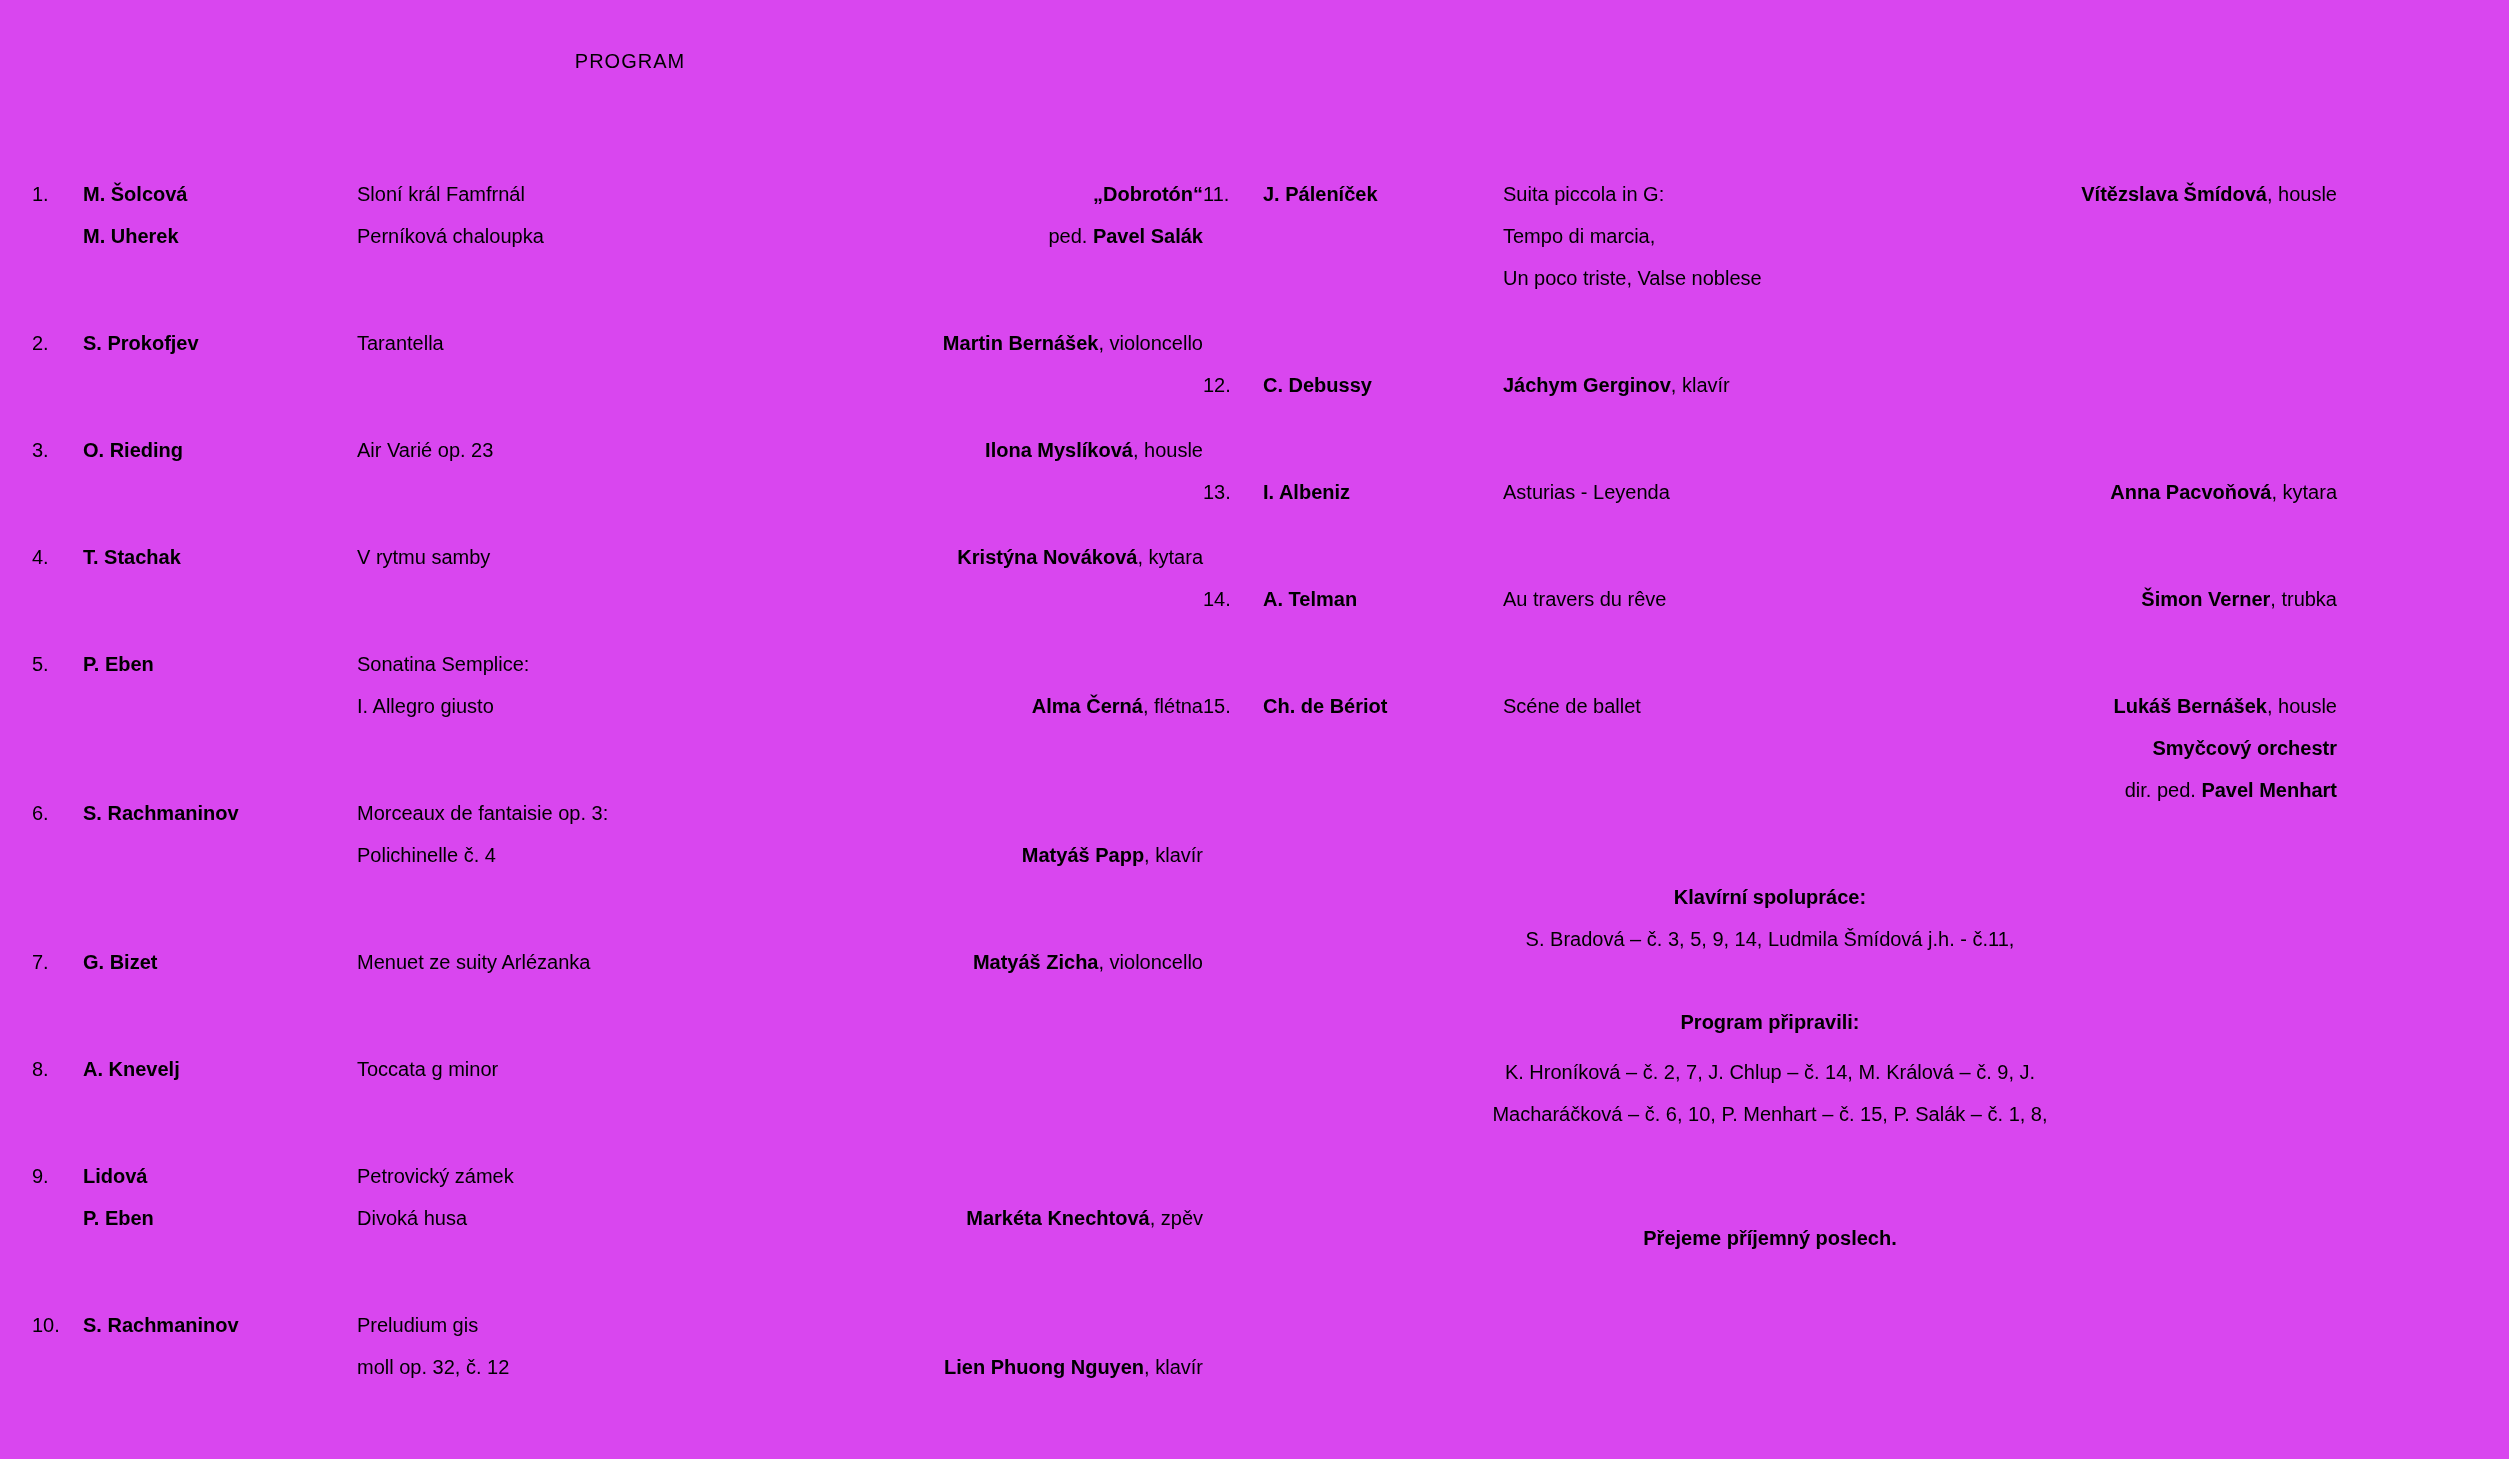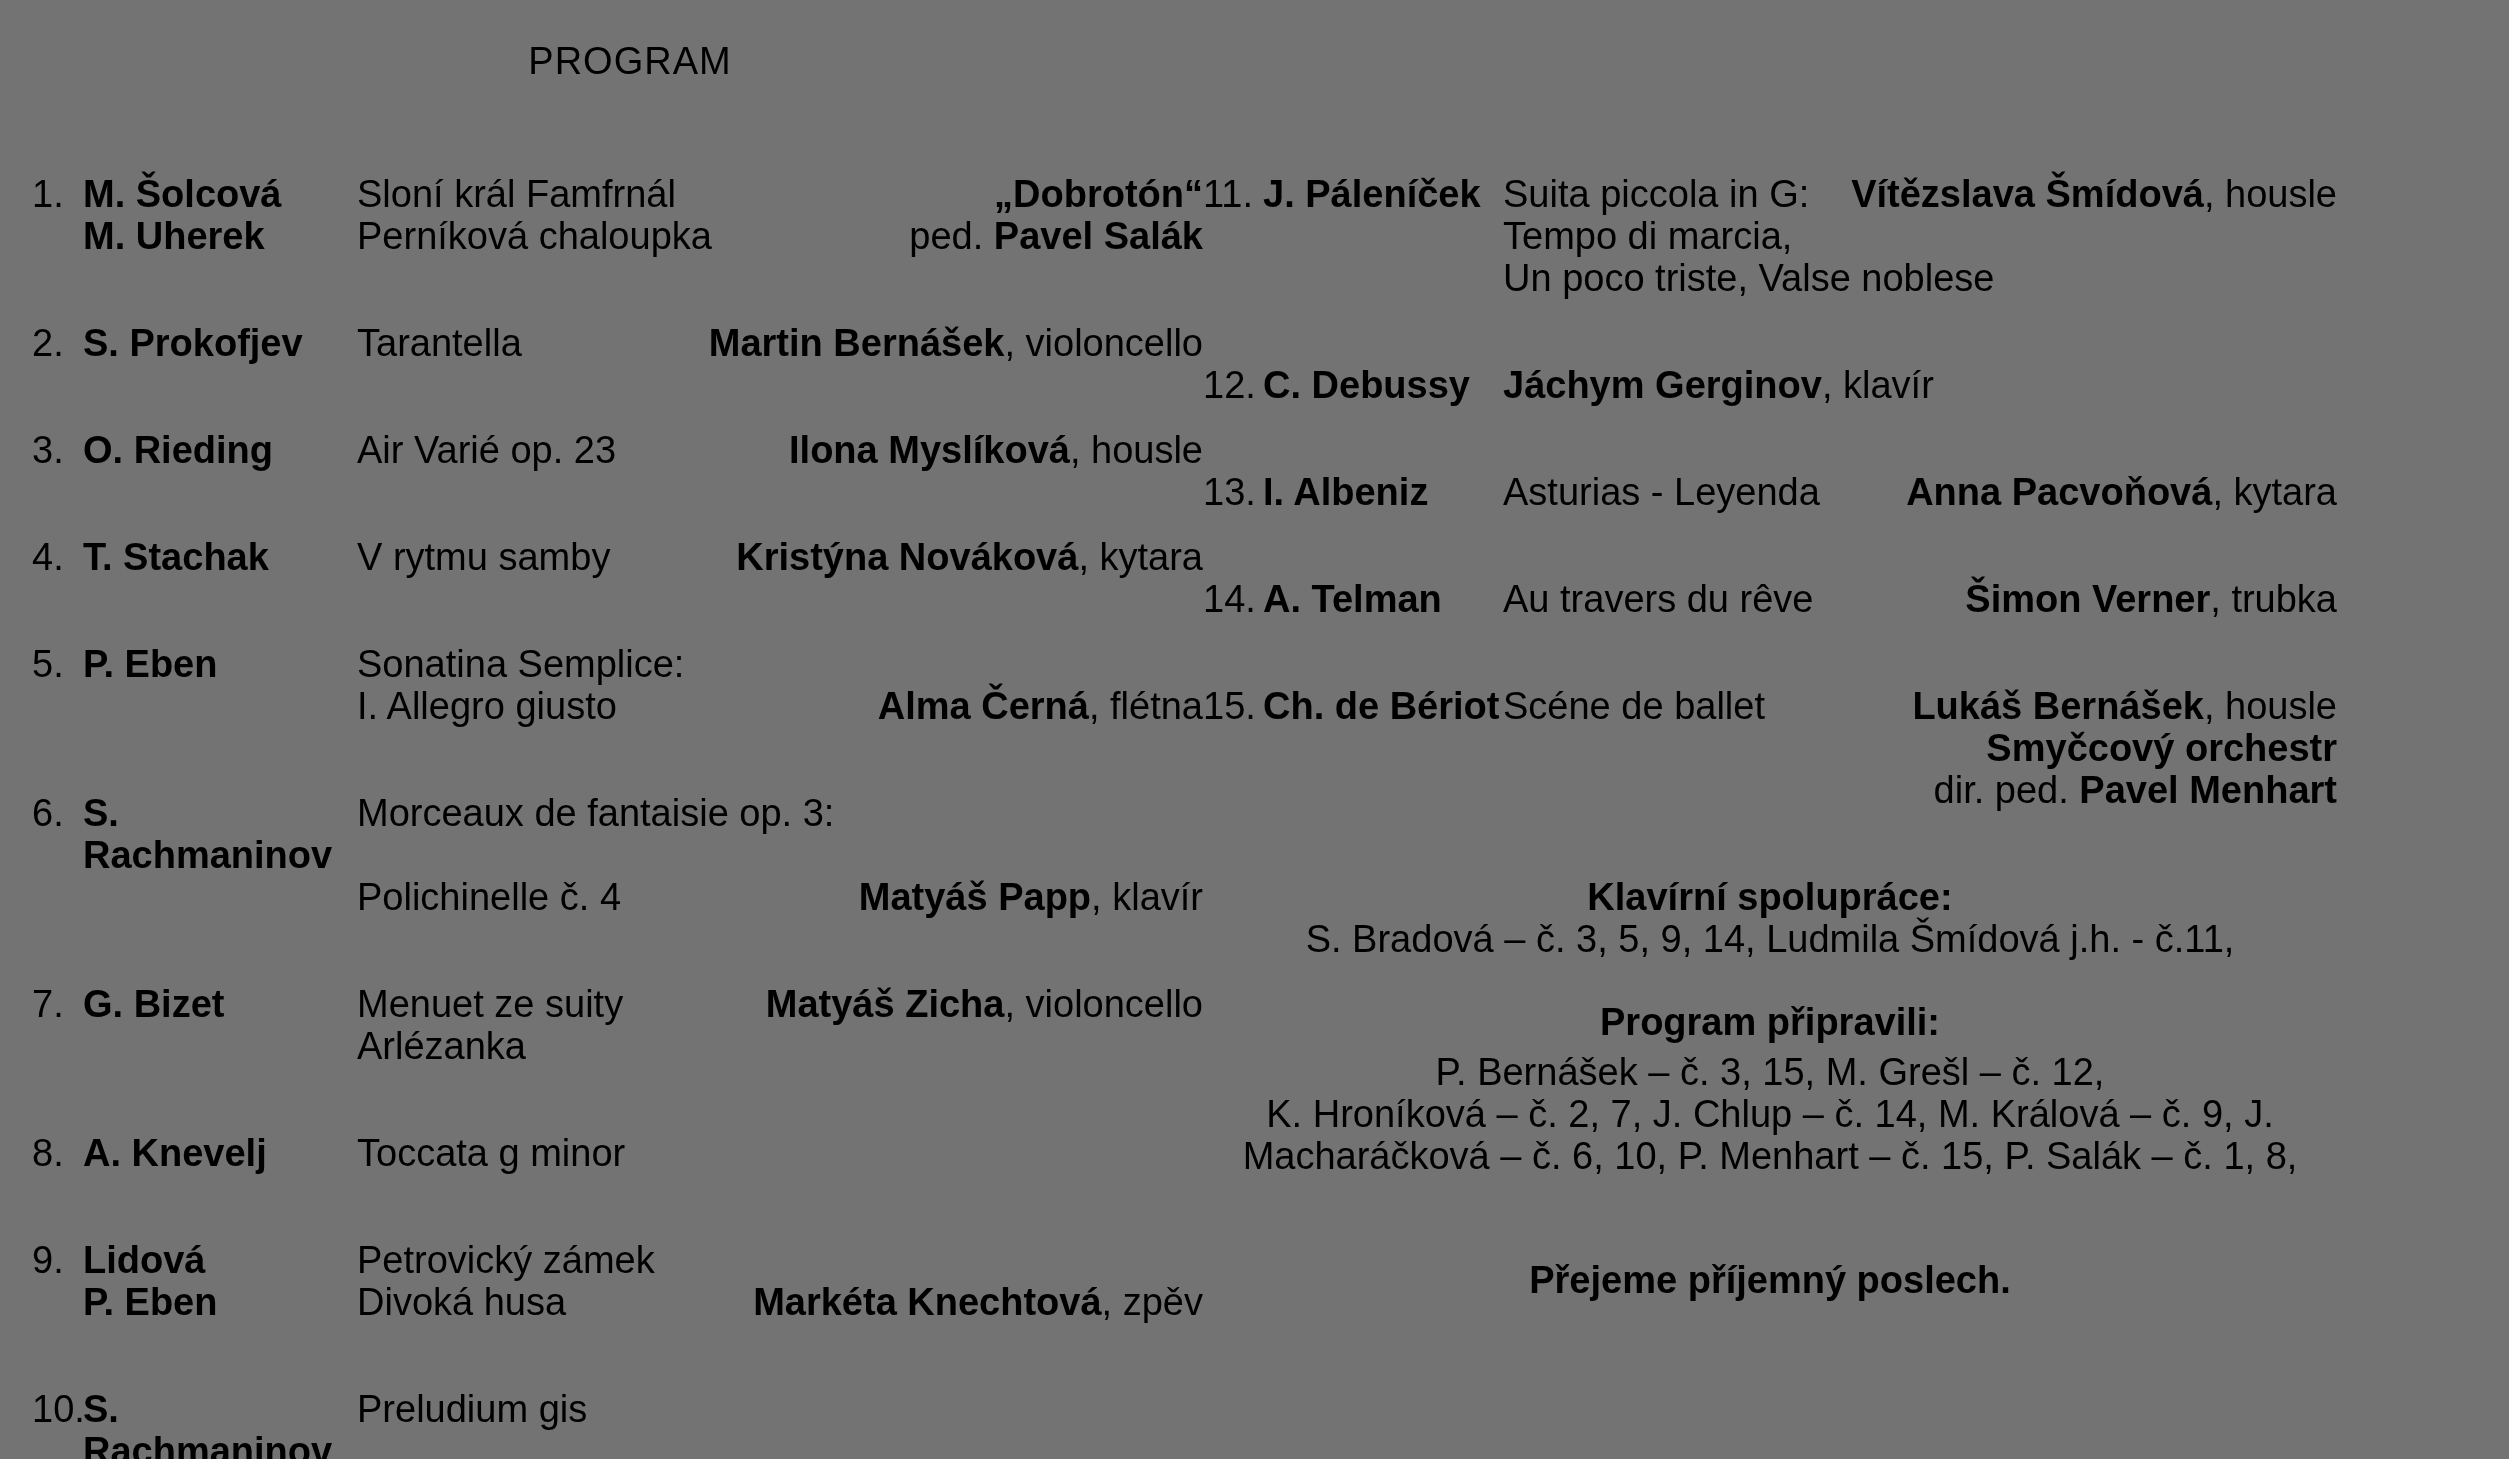--- a/index.html
+++ b/index.html
@@ -1,21 +1,21 @@
 <!DOCTYPE html>
 <html><head>
 <meta charset="utf-8">
 <style>
   html,body{margin:0;padding:0;background:#ffffff;}
   .page{
     position:relative;
     width:2509px;height:1459px;
-    background:#737373;color:#000;
+    background:#d946ef;color:#000;
     font-family:"Liberation Sans",sans-serif;
-    font-size:38px;line-height:42px;
+    font-size:20px;line-height:42px;
     overflow:hidden;
   }
   .title{
     position:absolute;top:40px;left:0;width:1260px;
     text-align:center;letter-spacing:1px;
   }
   .columns{
     position:absolute;top:173px;left:32px;
     display:flex;align-items:flex-start;
   }
@@ -224,21 +224,20 @@
           </div>
         </div>
 
       <div class="section section-piano">
         <div class="section-heading">Klavírní spolupráce:</div>
         <div class="section-line">S. Bradová – č. 3, 5, 9, 14, Ludmila Šmídová j.h. - č.11,</div>
       </div>
 
       <div class="section section-prepared">
         <div class="section-heading">Program připravili:</div>
-        <div class="section-line">P. Bernášek – č. 3, 15, M. Grešl – č. 12,</div>
         <div class="section-line">K. Hroníková – č. 2, 7, J. Chlup – č. 14, M. Králová – č. 9, J.</div>
         <div class="section-line">Macharáčková – č. 6, 10, P. Menhart – č. 15, P. Salák – č. 1, 8,</div>
       </div>
 
       <div class="closing">Přejeme příjemný poslech.</div>
     </div>
   </div>
 </div>
 
 

